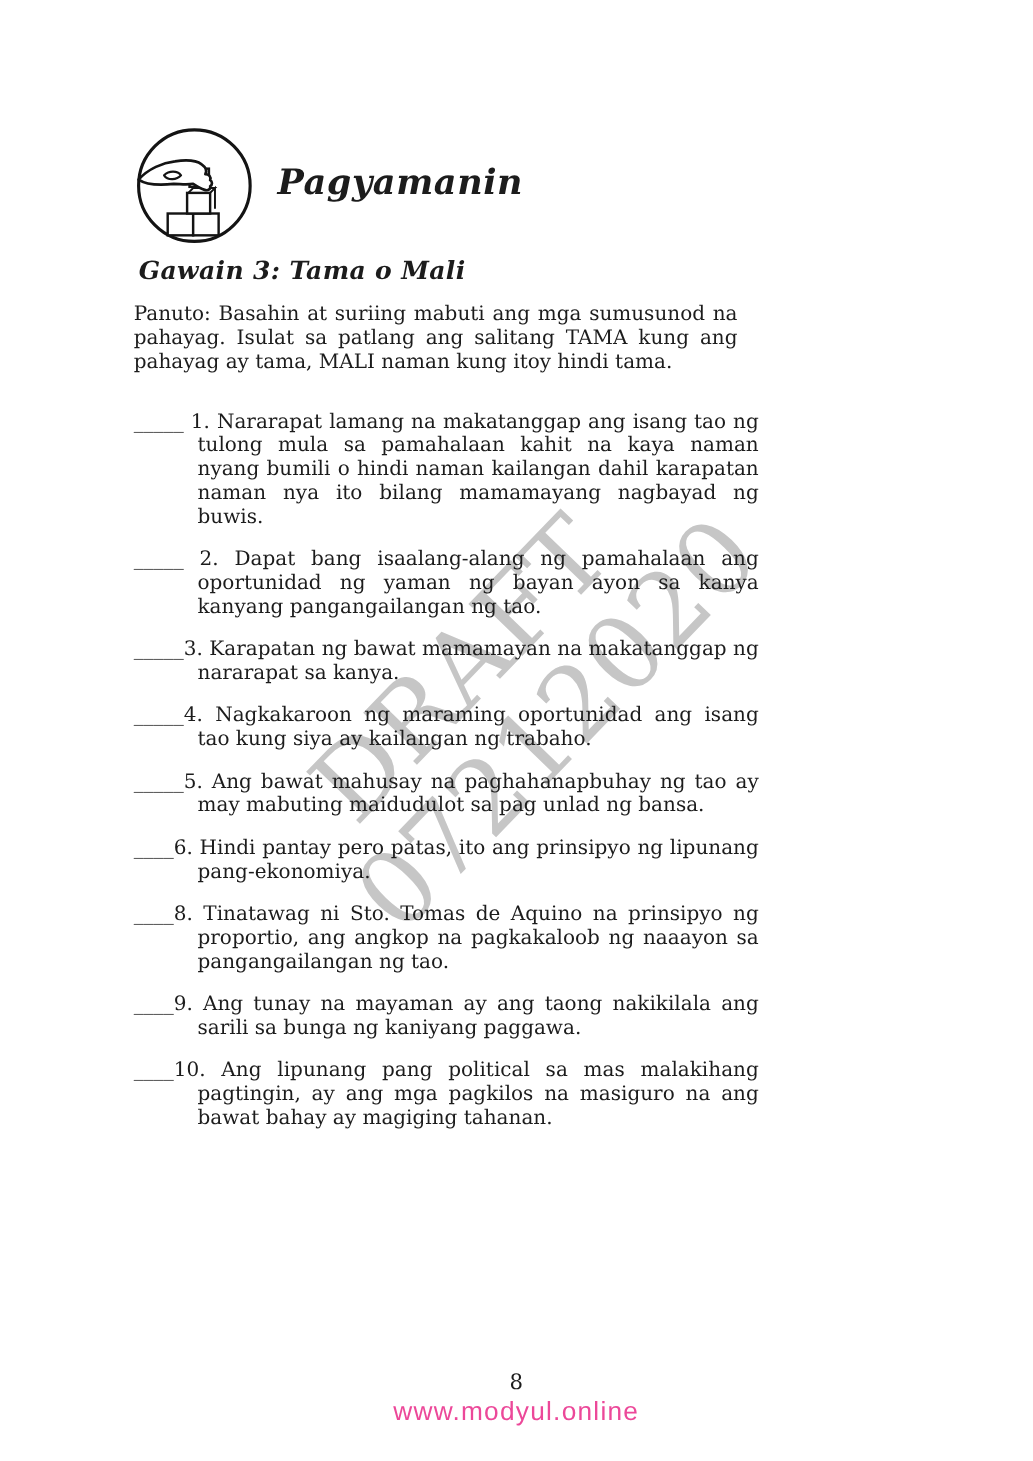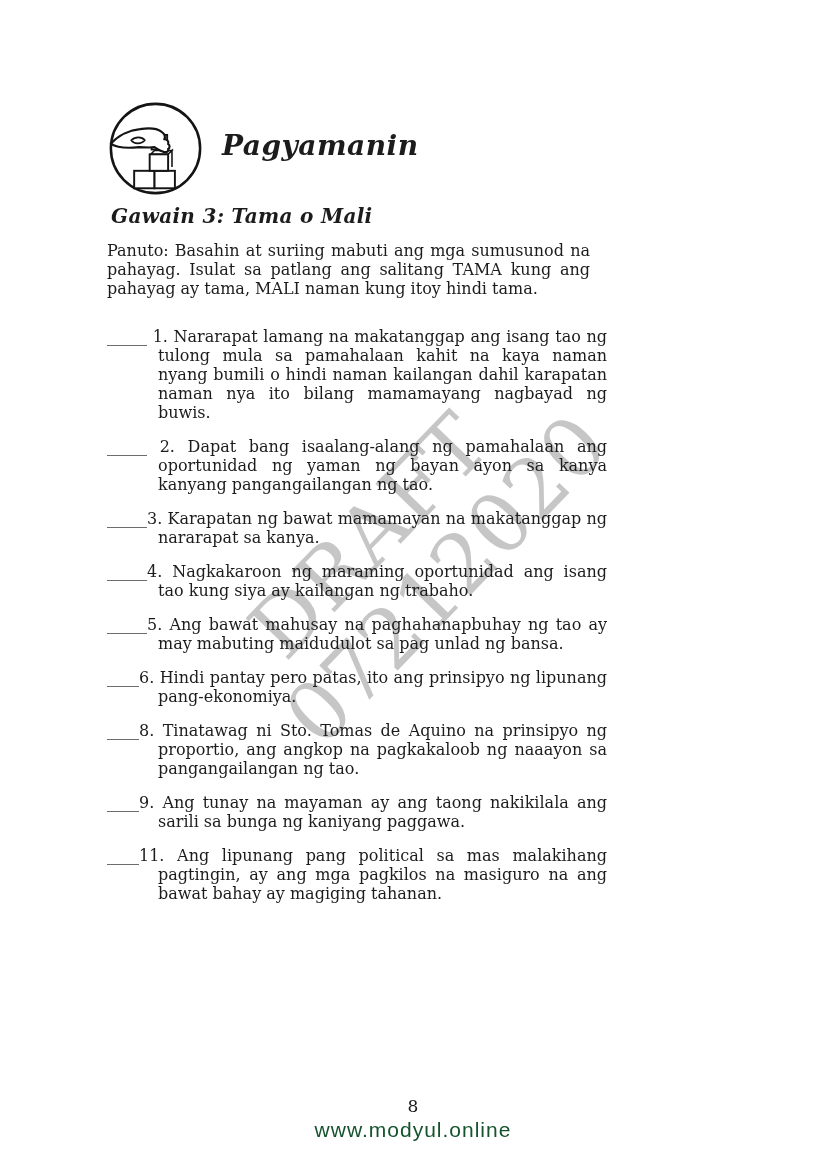--- a/index.html
+++ b/index.html
@@ -79,21 +79,21 @@
     z-index:1;
   }
   .site-url {
     position:absolute;
     top:1118px; left:0;
     width:100%;
     text-align:center;
     font-family:"Liberation Sans", sans-serif;
     font-size:21px;
     letter-spacing:1px;
-    color:#14532d;
+    color:#ec4899;
     z-index:1;
   }
 </style>
 </head>
 <body>
 
 <div class="page">
 
   <div class="watermark">
     <div class="wm-line">DRAFT</div>
@@ -127,21 +127,21 @@
 
     <div class="items">
       <p class="item"><span class="blank">_____ </span><span>1.</span> <span>Nararapat lamang na makatanggap ang isang tao ng tulong mula sa pamahalaan kahit na kaya naman nyang bumili o hindi naman kailangan dahil karapatan naman nya ito bilang mamamayang nagbayad ng buwis.</span></p>
       <p class="item"><span class="blank">_____ </span><span>2.</span> <span>Dapat bang isaalang-alang ng pamahalaan ang oportunidad ng yaman ng bayan ayon sa kanya kanyang pangangailangan ng tao.</span></p>
       <p class="item"><span class="blank">_____</span><span>3.</span> <span>Karapatan ng bawat mamamayan na makatanggap ng nararapat sa kanya.</span></p>
       <p class="item"><span class="blank">_____</span><span>4.</span> <span>Nagkakaroon ng maraming oportunidad ang isang tao kung siya ay kailangan ng trabaho.</span></p>
       <p class="item"><span class="blank">_____</span><span>5.</span> <span>Ang bawat mahusay na paghahanapbuhay ng tao ay may mabuting maidudulot sa pag unlad ng bansa.</span></p>
       <p class="item"><span class="blank">____</span><span>6.</span> <span>Hindi pantay pero patas, ito ang prinsipyo ng lipunang pang-ekonomiya.</span></p>
       <p class="item"><span class="blank">____</span><span>8.</span> <span>Tinatawag ni Sto. Tomas de Aquino na prinsipyo ng proportio, ang angkop na pagkakaloob ng naaayon sa pangangailangan ng tao.</span></p>
       <p class="item"><span class="blank">____</span><span>9.</span> <span>Ang tunay na mayaman ay ang taong nakikilala ang sarili sa bunga ng kaniyang paggawa.</span></p>
-      <p class="item"><span class="blank">____</span><span>11.</span> <span>Ang lipunang pang political sa mas malakihang pagtingin, ay ang mga pagkilos na masiguro na ang bawat bahay ay magiging tahanan.</span></p>
+      <p class="item"><span class="blank">____</span><span>10.</span> <span>Ang lipunang pang political sa mas malakihang pagtingin, ay ang mga pagkilos na masiguro na ang bawat bahay ay magiging tahanan.</span></p>
     </div>
 
   </div>
 
   <div class="page-number">8</div>
   <div class="site-url">www.modyul.online</div>
 
 </div>
 
 </body></html>

